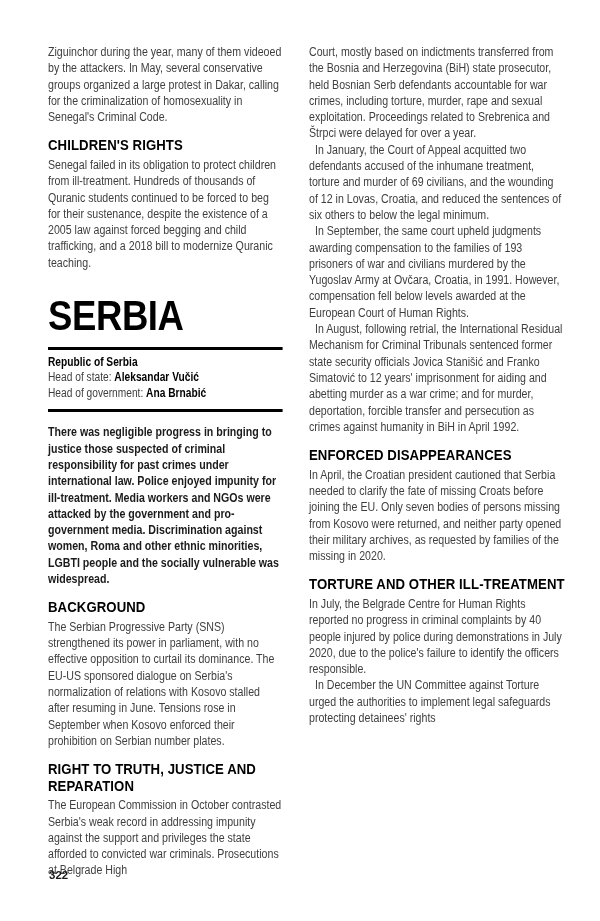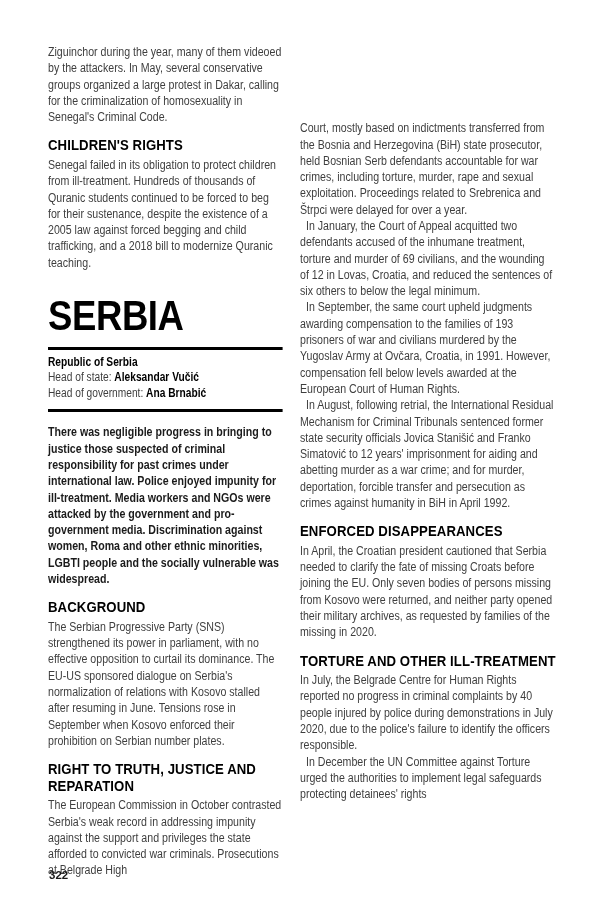--- a/index.html
+++ b/index.html
@@ -8,22 +8,22 @@
     background: #ffffff;
     font-family: "Liberation Sans", sans-serif;
     color: #3e3e3e;
     position: relative;
     overflow: hidden;
   }
   .page { position: absolute; inset: 0; }
   .columns {
     display: flex;
     padding: 44px 44px 0 48px;
-    gap: 17px;
-    align-items: center;
+    gap: 26px;
+    align-items: flex-start;
   }
   .col-left  { width: 235px; flex: none; }
   .col-right { width: 256px; flex: none; }
   
   .col-inner { transform: scaleX(0.85); transform-origin: 0 0; }
   .col-left  .col-inner { width: 276px; }
   .col-right .col-inner { width: 301px; }
 
   p { margin: 0; font-size: 12.5px; line-height: 16.3px; }
   .para.indent { text-indent: 7px; }

